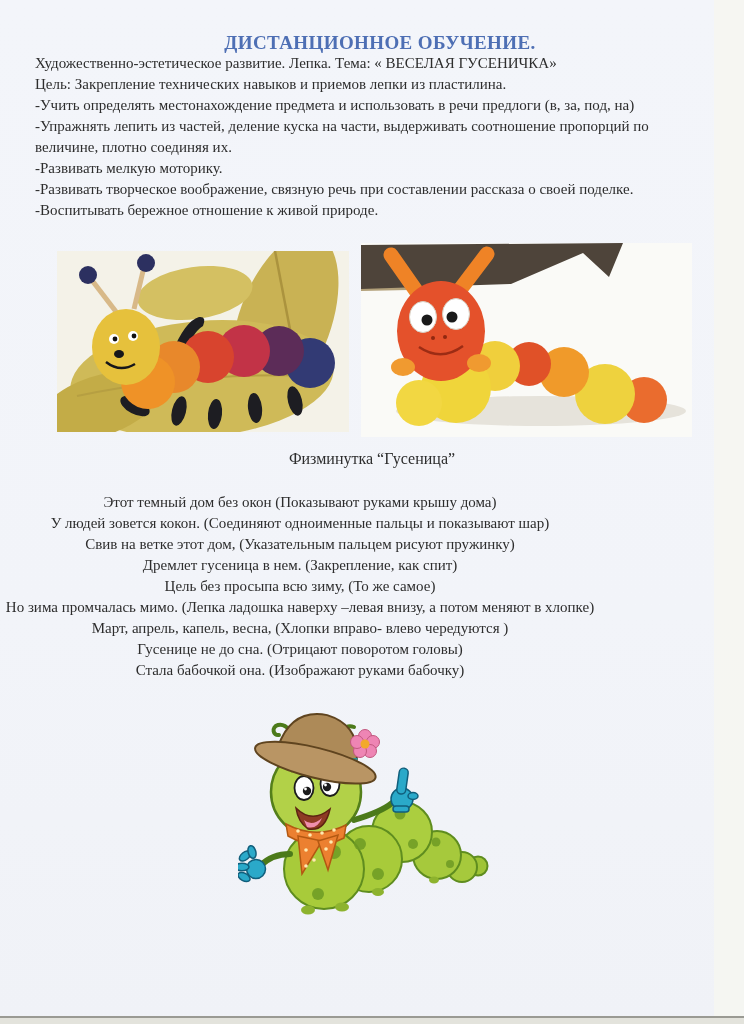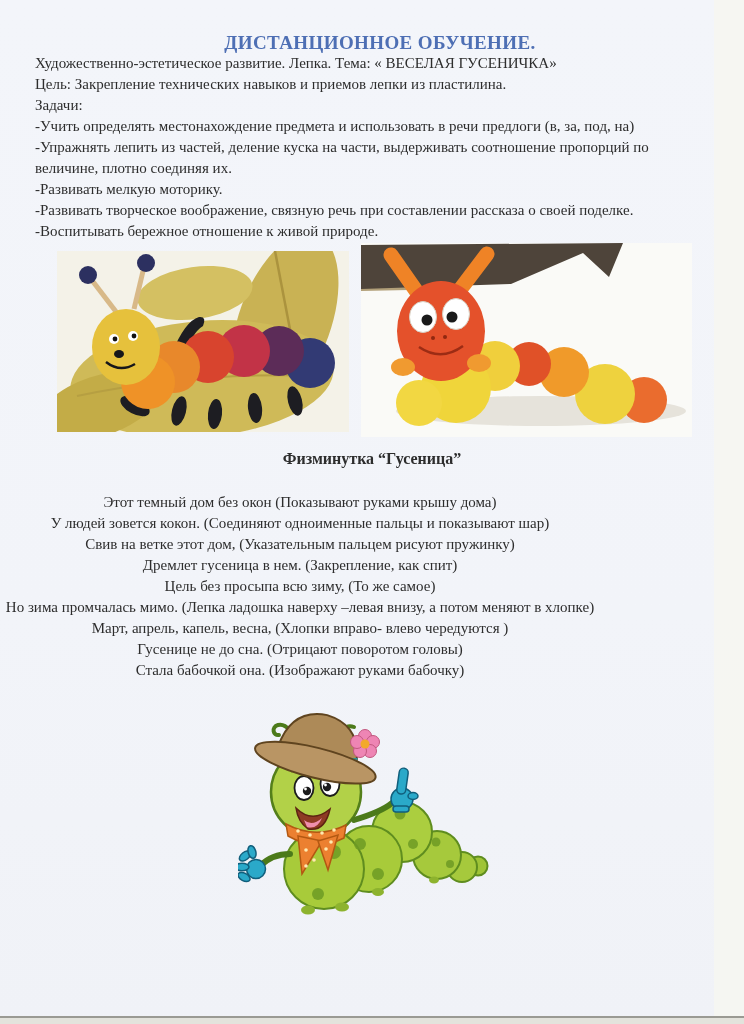--- a/index.html
+++ b/index.html
@@ -31,42 +31,41 @@
   .intro{
     position:absolute;top:53px;left:35px;width:678px;
     font-size:15px;line-height:21px;color:var(--text,#2d2d2d);
   }
   .line{white-space:normal;}
   .photo{position:absolute;display:block;}
   .photo-left{left:57px;top:251px;width:292px;height:181px;}
   .photo-right{left:361px;top:243px;width:331px;height:194px;}
   .phys-heading{
     position:absolute;top:450px;left:0;width:744px;margin:0;
-    text-align:center;font-size:16px;font-weight:bold;color:var(--text,#2d2d2d);
+    text-align:center;font-size:16px;font-weight:normal;color:var(--text,#2d2d2d);
   }
   .poem{
     position:absolute;top:492px;left:0;width:600px;
     text-align:center;font-size:15px;line-height:21px;color:var(--text,#2d2d2d);
   }
   .cartoon{position:absolute;left:238px;top:702px;width:292px;height:232px;}
   svg{display:block;}
 </style>
 </head>
 <body>
 
 <div class="page">
 
   <div class="edge-strip-right"></div>
 
   <h1 class="title">ДИСТАНЦИОННОЕ ОБУЧЕНИЕ.</h1>
 
   <section class="intro">
     <div class="line">Художественно-эстетическое развитие. Лепка. Тема: « ВЕСЕЛАЯ ГУСЕНИЧКА»</div>
     <div class="line">Цель: Закрепление технических навыков и приемов лепки из пластилина.</div>
-    <div class="line">Задачи:</div>
     <div>
         <div class="line">-Учить определять местонахождение предмета и использовать в речи предлоги (в, за, под, на)</div>
         <div class="line">-Упражнять лепить из частей, деление куска на части, выдерживать соотношение пропорций по величине, плотно соединяя их.</div>
         <div class="line">-Развивать мелкую моторику.</div>
         <div class="line">-Развивать творческое воображение, связную речь при составлении рассказа о своей поделке.</div>
         <div class="line">-Воспитывать бережное отношение к живой природе.</div>
       </div>
   </section>
 
   <svg class="photo photo-left" viewBox="0 0 292 181" aria-label="">

